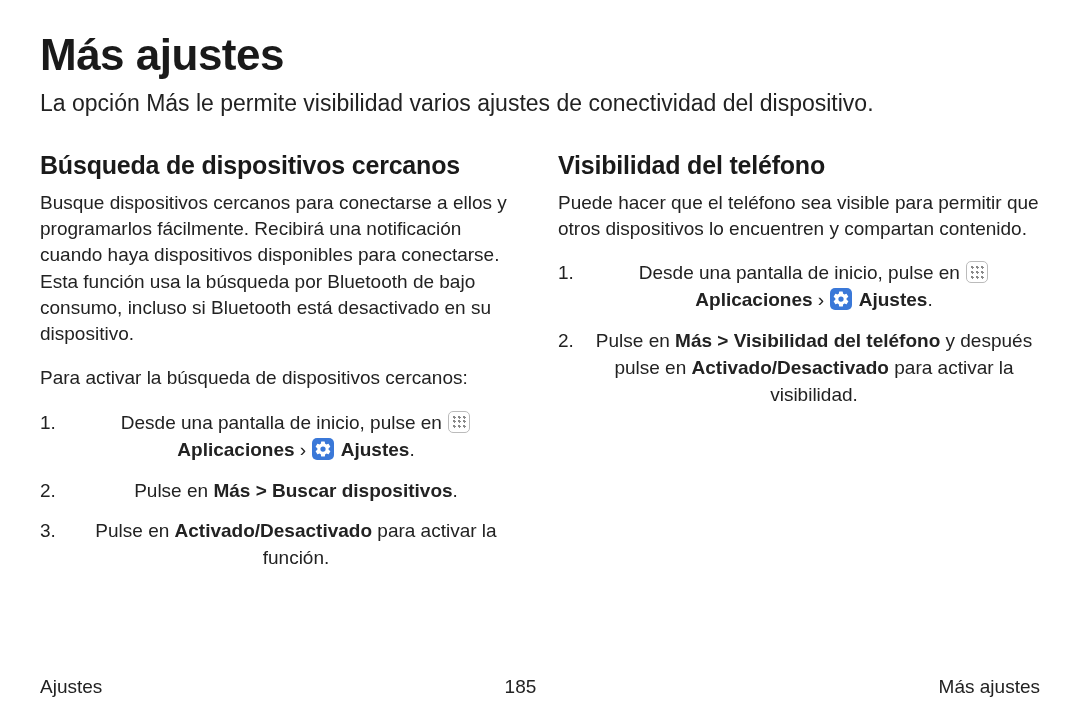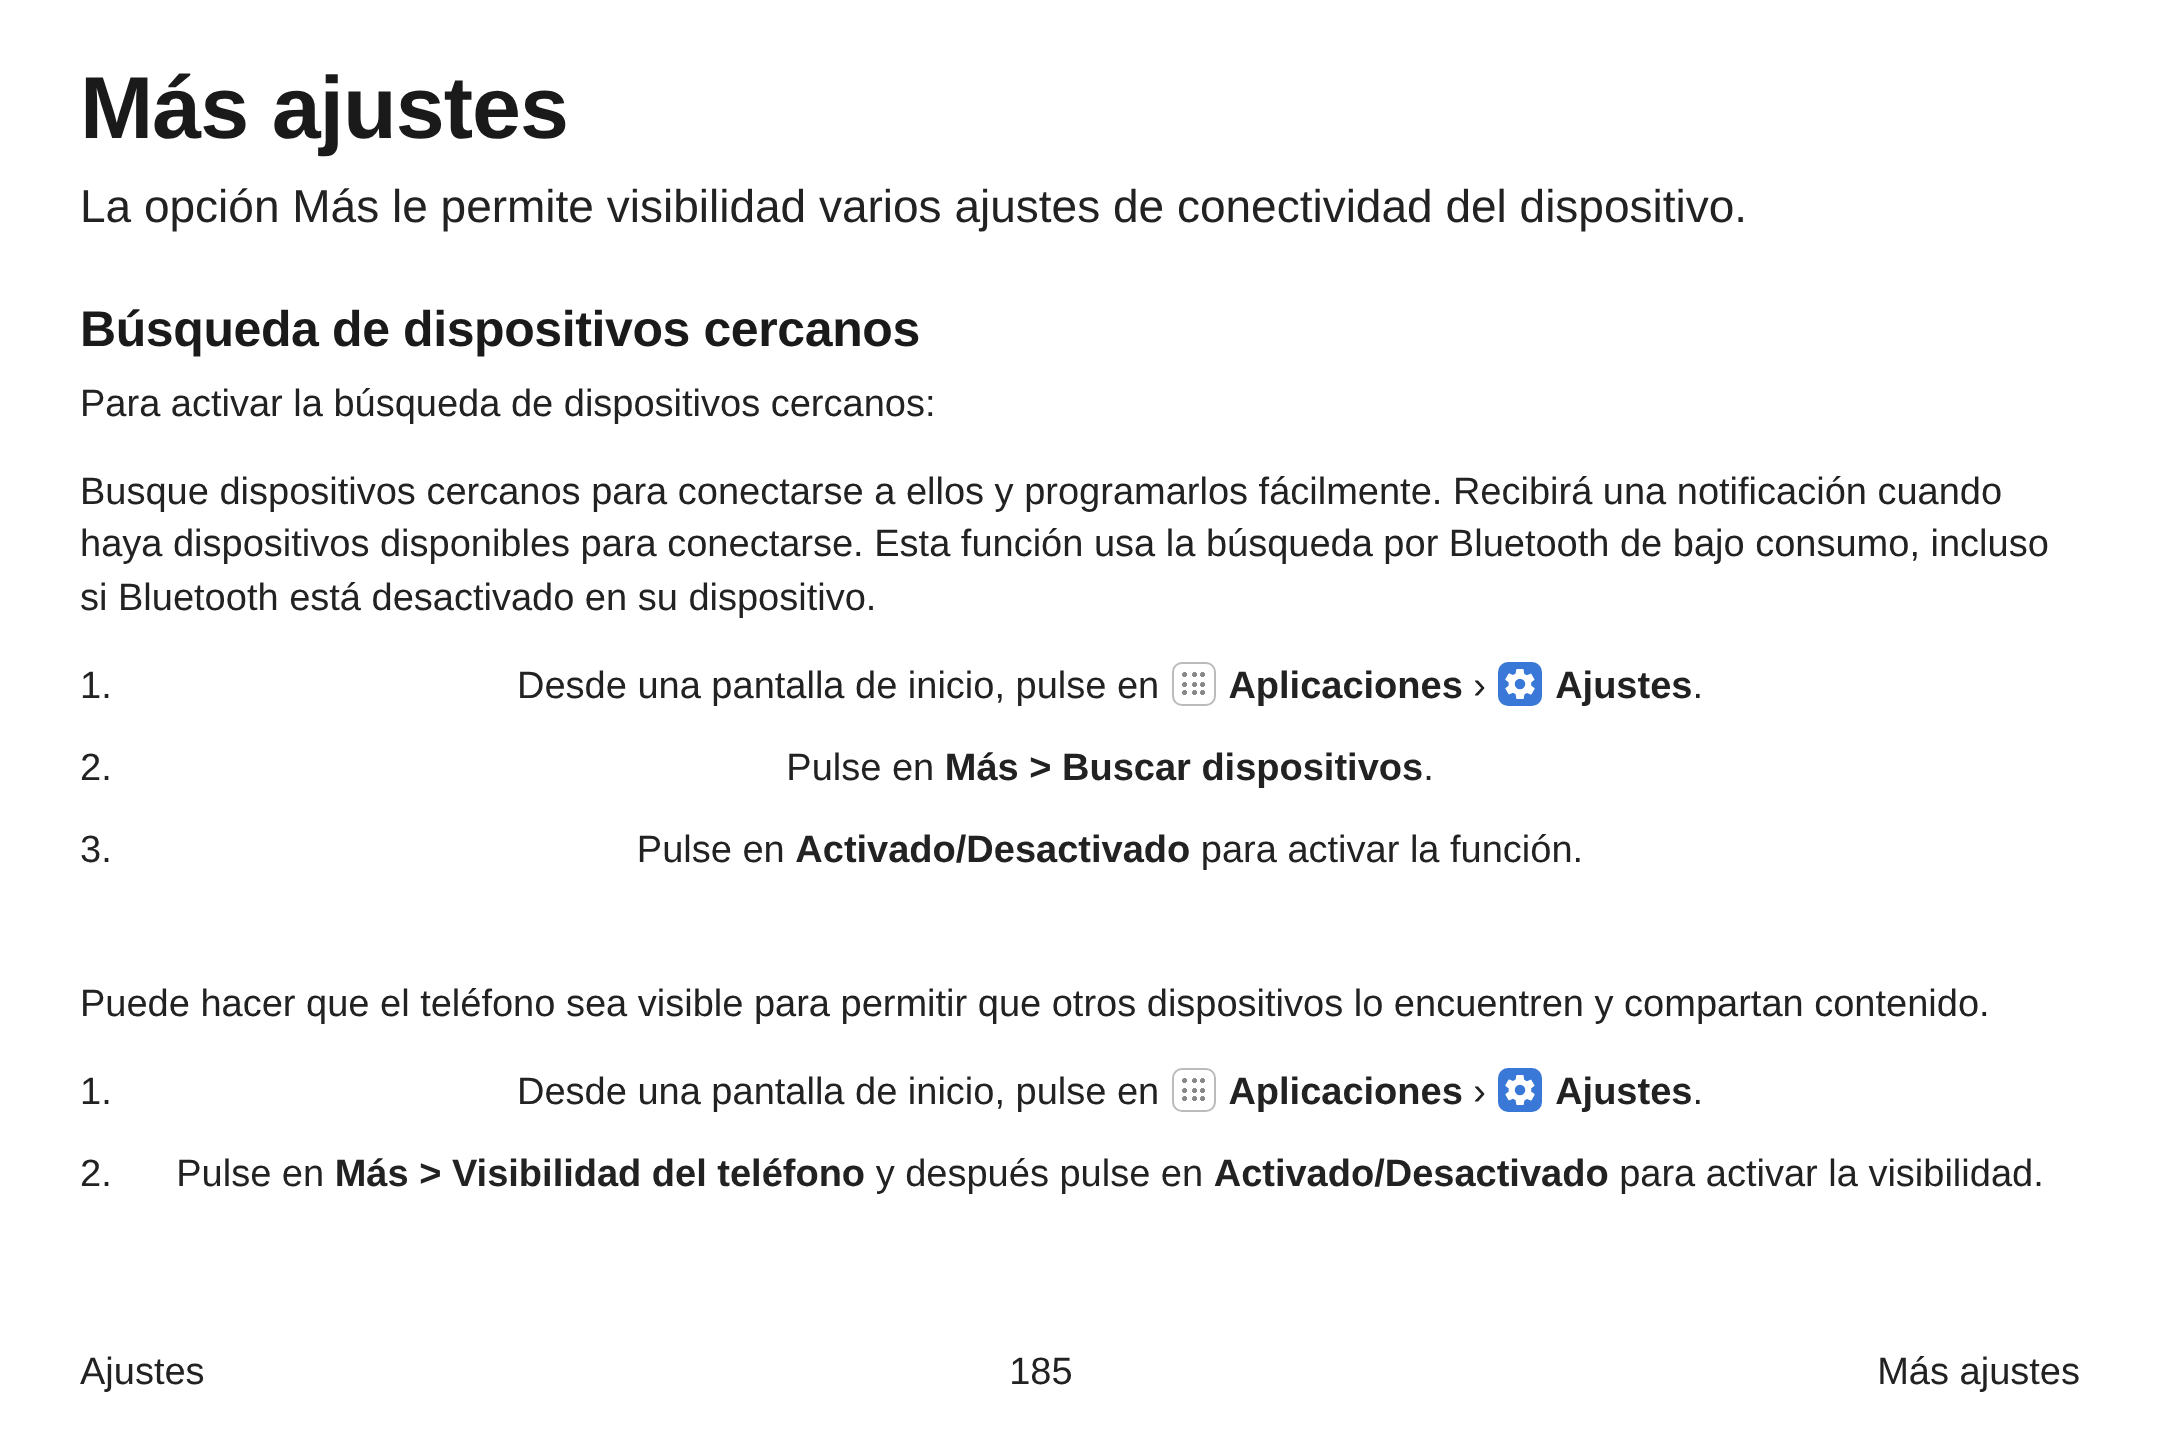--- a/index.html
+++ b/index.html
@@ -19,21 +19,20 @@
   .intro {
     font-size: 23px;
     line-height: 1.35;
     font-weight: 400;
     margin-bottom: 32px;
     color: #222;
   }
   .columns {
     display: flex;
     gap: 36px;
-    flex-direction: column;
   }
   .col {
     flex: 1;
     min-width: 0;
   }
   h2 {
     font-size: 25px;
     font-weight: 700;
     margin-bottom: 10px;
     letter-spacing: -0.2px;
@@ -123,41 +122,42 @@
 </head>
 <body>
 
 <h1>Más ajustes</h1>
 <p class="intro">La opción Más le permite visibilidad varios ajustes de conectividad del dispositivo.</p>
 
 <div class="columns">
 
   <div class="col">
     <h2>Búsqueda de dispositivos cercanos</h2>
+    <p>Busque dispositivos cercanos para conectarse a ellos y programarlos fácilmente. Recibirá una notificación cuando haya dispositivos disponibles para conectarse. Esta función usa la búsqueda por Bluetooth de bajo consumo, incluso si Bluetooth está desactivado en su dispositivo.</p>
     <p>Para activar la búsqueda de dispositivos cercanos:</p>
-    <p>Busque dispositivos cercanos para conectarse a ellos y programarlos fácilmente. Recibirá una notificación cuando haya dispositivos disponibles para conectarse. Esta función usa la búsqueda por Bluetooth de bajo consumo, incluso si Bluetooth está desactivado en su dispositivo.</p>
     <ol>
       <li>
         <span>Desde una pantalla de inicio, pulse en </span>
         <span class="icon icon-apps"></span>
         <span class="b">Aplicaciones</span><span> › </span><span class="icon icon-settings"><svg viewBox="0 0 24 24">
               <path fill="#fff" d="M19.4 13a7.5 7.5 0 0 0 .1-1 7.5 7.5 0 0 0-.1-1l2.1-1.6a.5.5 0 0 0 .1-.6l-2-3.5a.5.5 0 0 0-.6-.2l-2.5 1a7.3 7.3 0 0 0-1.7-1l-.4-2.6A.5.5 0 0 0 14 2h-4a.5.5 0 0 0-.5.4L9.1 5a7.3 7.3 0 0 0-1.7 1l-2.5-1a.5.5 0 0 0-.6.2l-2 3.5a.5.5 0 0 0 .1.6L4.5 11a7.5 7.5 0 0 0-.1 1 7.5 7.5 0 0 0 .1 1l-2.1 1.6a.5.5 0 0 0-.1.6l2 3.5a.5.5 0 0 0 .6.2l2.5-1a7.3 7.3 0 0 0 1.7 1l.4 2.6A.5.5 0 0 0 10 22h4a.5.5 0 0 0 .5-.4l.4-2.6a7.3 7.3 0 0 0 1.7-1l2.5 1a.5.5 0 0 0 .6-.2l2-3.5a.5.5 0 0 0-.1-.6ZM12 15.5A3.5 3.5 0 1 1 15.5 12 3.5 3.5 0 0 1 12 15.5Z"></path>
             </svg></span>
         <span class="b">Ajustes</span><span>.</span>
       </li>
       <li>
         <span>Pulse en </span><span class="b">Más &gt; Buscar dispositivos</span><span>.</span>
       </li>
       <li>
         <span>Pulse en </span><span class="b">Activado/Desactivado</span><span> para activar la función.</span>
       </li>
     </ol>
   </div>
 
   <div class="col">
+    <h2>Visibilidad del teléfono</h2>
     <p>Puede hacer que el teléfono sea visible para permitir que otros dispositivos lo encuentren y compartan contenido.</p>
     <ol>
       <li>
         <span>Desde una pantalla de inicio, pulse en </span>
         <span class="icon icon-apps"></span>
         <span class="b">Aplicaciones</span><span> › </span><span class="icon icon-settings"><svg viewBox="0 0 24 24">
               <path fill="#fff" d="M19.4 13a7.5 7.5 0 0 0 .1-1 7.5 7.5 0 0 0-.1-1l2.1-1.6a.5.5 0 0 0 .1-.6l-2-3.5a.5.5 0 0 0-.6-.2l-2.5 1a7.3 7.3 0 0 0-1.7-1l-.4-2.6A.5.5 0 0 0 14 2h-4a.5.5 0 0 0-.5.4L9.1 5a7.3 7.3 0 0 0-1.7 1l-2.5-1a.5.5 0 0 0-.6.2l-2 3.5a.5.5 0 0 0 .1.6L4.5 11a7.5 7.5 0 0 0-.1 1 7.5 7.5 0 0 0 .1 1l-2.1 1.6a.5.5 0 0 0-.1.6l2 3.5a.5.5 0 0 0 .6.2l2.5-1a7.3 7.3 0 0 0 1.7 1l.4 2.6A.5.5 0 0 0 10 22h4a.5.5 0 0 0 .5-.4l.4-2.6a7.3 7.3 0 0 0 1.7-1l2.5 1a.5.5 0 0 0 .6-.2l2-3.5a.5.5 0 0 0-.1-.6ZM12 15.5A3.5 3.5 0 1 1 15.5 12 3.5 3.5 0 0 1 12 15.5Z"></path>
             </svg></span>
         <span class="b">Ajustes</span><span>.</span>
       </li>

